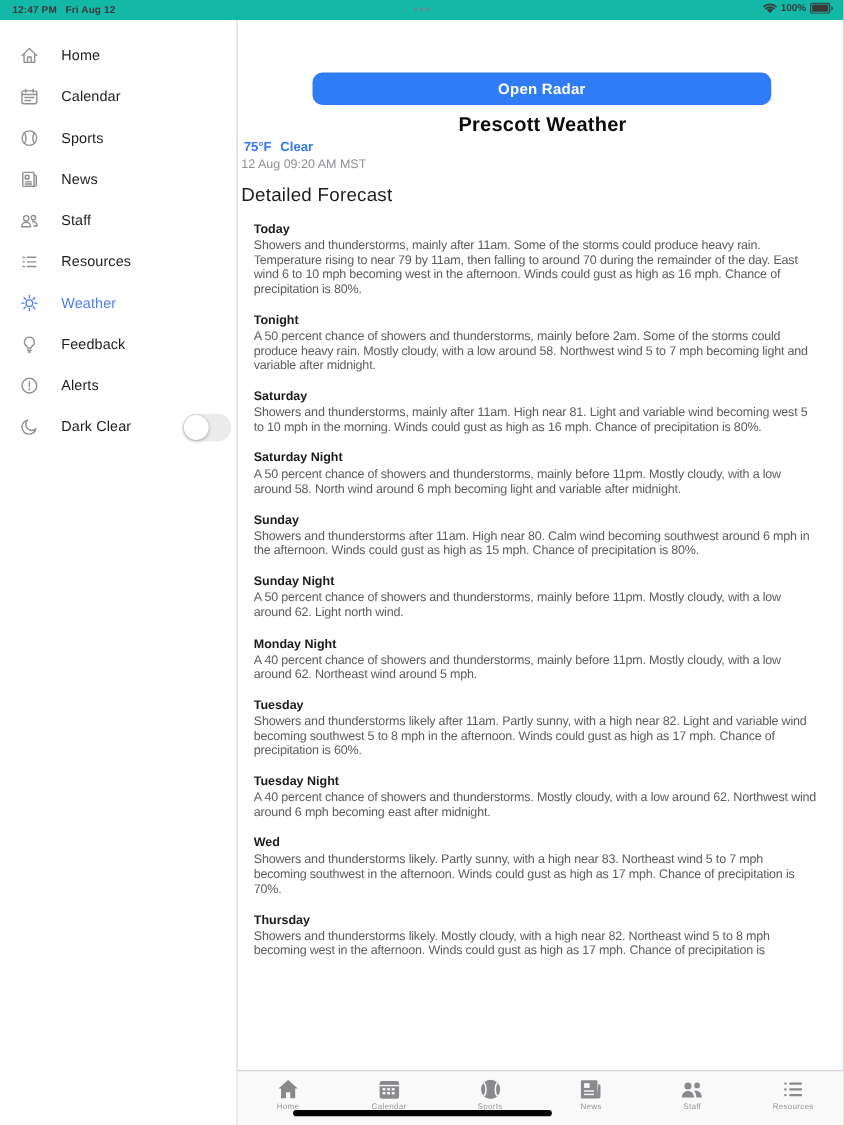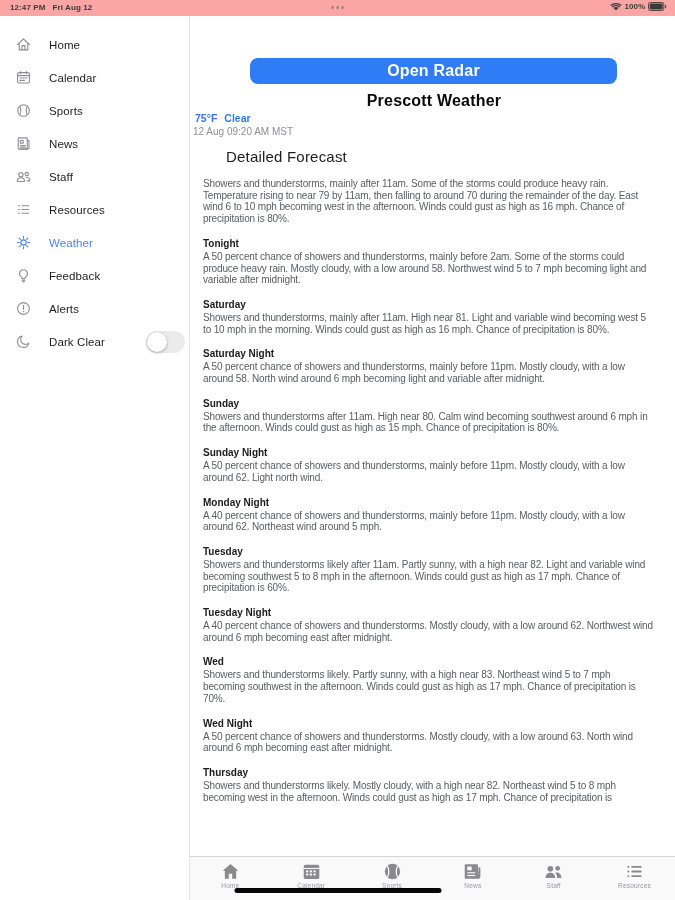--- a/index.html
+++ b/index.html
@@ -1,18 +1,18 @@
 <!DOCTYPE html>
 <html style="--accent: #2F7CF6; --active: #4D7DF8; --temp: #3478F6;"><head>
 <meta charset="utf-8">
 <style>
   * { margin:0; padding:0; box-sizing:border-box; }
   html,body { background:#fff; }
   body { font-family:"Liberation Sans", sans-serif; -webkit-font-smoothing:antialiased; }
-  .screen { position:relative; width:675px; height:900px; background:#fca5a5; overflow:hidden; }
+  .screen { position:relative; width:675px; height:900px; background:#14b8a6; overflow:hidden; }
 
   
   .status-bar { position:absolute; top:0; left:0; width:675px; height:16px; z-index:30; }
   .status-left { position:absolute; left:10px; top:3px; font-size:8px; color:#3a3a3c; font-weight:bold; letter-spacing:.1px; }
   .status-left span + span { margin-left:7px; }
   .status-center { position:absolute; left:50%; top:6px; transform:translateX(-50%); display:flex; gap:2.5px; }
   .status-center .dot { width:2.6px; height:2.6px; border-radius:50%; background:#7d7d82; }
   .status-right { position:absolute; right:8px; top:2px; display:flex; align-items:flex-start; gap:3px; }
   .status-right .pct { font-size:8px; color:#3a3a3c; font-weight:bold; }
   .wifi svg { display:block; }
@@ -31,26 +31,26 @@
   .toggle .knob { position:absolute; left:1px; top:1px; width:20px; height:20px; border-radius:50%; background:#fff; box-shadow:0 1px 3px rgba(0,0,0,.28), 0 0 1px rgba(0,0,0,.15); }
 
   
   .main { position:absolute; left:190px; top:16px; right:0; bottom:0; background:#fff; }
   .main-header { position:relative; height:34px; border-bottom:1px solid #e2e2e5; }
   .main-header h1 { position:absolute; left:16px; top:50%; transform:translateY(-50%); font-size:13px; font-weight:400; color:#1d1d1f; letter-spacing:.2px; }
   .info-btn { position:absolute; right:11px; top:50%; transform:translateY(-50%); width:18px; height:18px; background:none; border:none; padding:0; cursor:pointer; }
   .info-btn svg { display:block; width:18px; height:18px; }
 
   .content { position:absolute; top:34px; left:0; right:0; height:806px; overflow:hidden; padding-left:3px; }
-  .radar-btn { display:block; margin:8px 0 0 57px; width:367px; height:26px; border:none; border-radius:8px; background:var(--accent); color:#fff; font-family:"Liberation Sans", sans-serif; font-size:16px; font-weight:bold; letter-spacing:.2px; cursor:pointer; }
+  .radar-btn { display:block; margin:8px 0 0 57px; width:367px; height:26px; border:none; border-radius:8px; background:var(--accent); color:#fff; font-family:"Liberation Sans", sans-serif; font-size:12px; font-weight:bold; letter-spacing:.2px; cursor:pointer; }
   .loc-title { margin-top:8px; font-size:16px; font-weight:700; color:#0a0a0a; letter-spacing:.2px;text-align:center; }
   .current-line { margin-top:2px; padding-left:2px; font-size:10.5px; font-weight:600; color:var(--temp); }
   .current-line span + span { margin-left:7px; }
   .timestamp { margin-top:2px; font-size:10px; color:#8f8f94; }
-  .detail-title { margin-top:11px; font-size:15px; font-weight:500; color:#1d1d1f; letter-spacing:.2px;margin-left:33px; }
+  .detail-title { margin-top:11px; font-size:15px; font-weight:500; color:#1d1d1f; letter-spacing:.2px; }
 
   #periods { margin-left:10px; width:452px; }
   .period { margin-top:13px; }
   .period h3 { font-size:10px; font-weight:700; color:#1b1b1d; line-height:12px; margin-bottom:1px; }
   .period p { font-size:10px; color:#5a5c5e; line-height:11.7px; letter-spacing:-0.15px; }
 
   
   .tab-bar { position:absolute; left:190px; right:0; bottom:0; height:44px; background:rgba(249,249,250,0.97); border-top:1px solid #d6d6d8; display:flex; z-index:20; }
   .tab { flex:1; display:flex; flex-direction:column; align-items:center; padding-top:4px; cursor:pointer; }
   .t-icon { width:21px; height:21px; color:#8a8a8e; }
@@ -195,20 +195,21 @@
     <div class="content">
       <button class="radar-btn">Open Radar</button>
       <h2 class="loc-title">Prescott Weather</h2>
       <div class="current-line">
         <span>75°F</span><span>Clear</span>
       </div>
       <div class="timestamp">12 Aug 09:20 AM MST</div>
       <h2 class="detail-title">Detailed Forecast</h2>
       <div id="periods">
           <section class="period">
+            <h3>Today</h3>
             <p>Showers and thunderstorms, mainly after 11am. Some of the storms could produce heavy rain. Temperature rising to near 79 by 11am, then falling to around 70 during the remainder of the day. East wind 6 to 10 mph becoming west in the afternoon. Winds could gust as high as 16 mph. Chance of precipitation is 80%.</p>
           </section>
           <section class="period">
             <h3>Tonight</h3>
             <p>A 50 percent chance of showers and thunderstorms, mainly before 2am. Some of the storms could produce heavy rain. Mostly cloudy, with a low around 58. Northwest wind 5 to 7 mph becoming light and variable after midnight.</p>
           </section>
           <section class="period">
             <h3>Saturday</h3>
             <p>Showers and thunderstorms, mainly after 11am. High near 81. Light and variable wind becoming west 5 to 10 mph in the morning. Winds could gust as high as 16 mph. Chance of precipitation is 80%.</p>
           </section>
@@ -232,24 +233,20 @@
             <h3>Tuesday</h3>
             <p>Showers and thunderstorms likely after 11am. Partly sunny, with a high near 82. Light and variable wind becoming southwest 5 to 8 mph in the afternoon. Winds could gust as high as 17 mph. Chance of precipitation is 60%.</p>
           </section>
           <section class="period">
             <h3>Tuesday Night</h3>
             <p>A 40 percent chance of showers and thunderstorms. Mostly cloudy, with a low around 62. Northwest wind around 6 mph becoming east after midnight.</p>
           </section>
           <section class="period">
             <h3>Wed</h3>
             <p>Showers and thunderstorms likely. Partly sunny, with a high near 83. Northeast wind 5 to 7 mph becoming southwest in the afternoon. Winds could gust as high as 17 mph. Chance of precipitation is 70%.</p>
-          </section>
-          <section class="period">
-            <h3>Wed Night</h3>
-            <p>A 50 percent chance of showers and thunderstorms. Mostly cloudy, with a low around 63. North wind around 6 mph becoming east after midnight.</p>
           </section>
           <section class="period">
             <h3>Thursday</h3>
             <p>Showers and thunderstorms likely. Mostly cloudy, with a high near 82. Northeast wind 5 to 8 mph becoming west in the afternoon. Winds could gust as high as 17 mph. Chance of precipitation is</p>
           </section>
         </div>
     </div>
   </main>
 
   <nav class="tab-bar" id="tab-bar">

